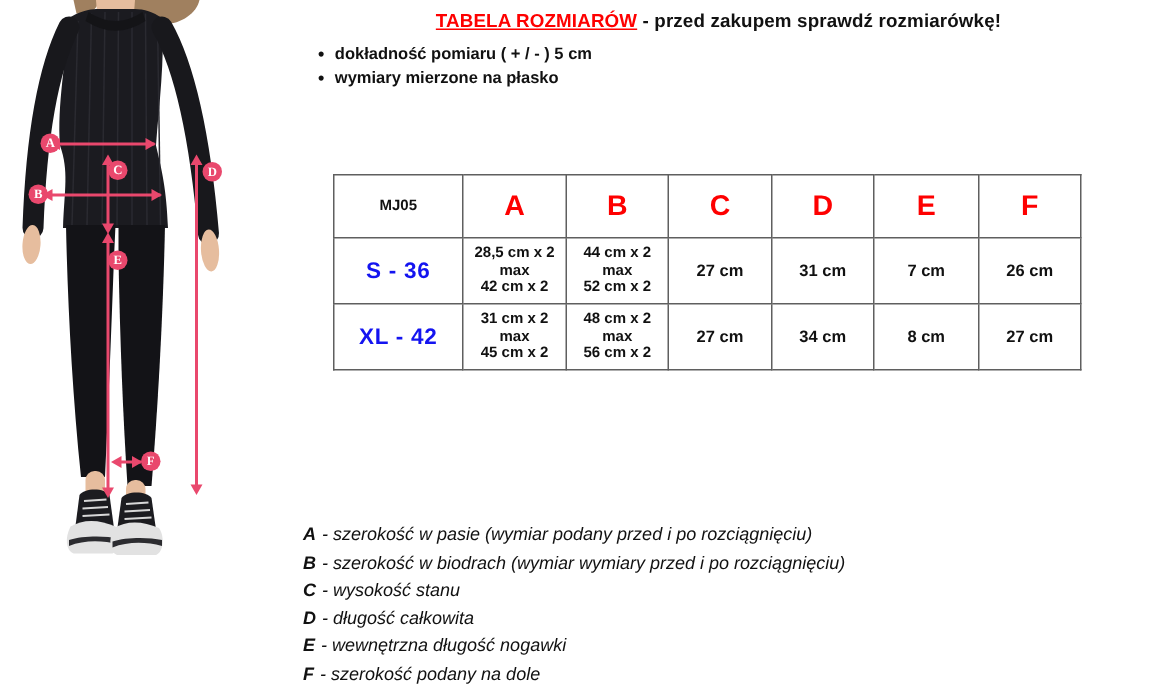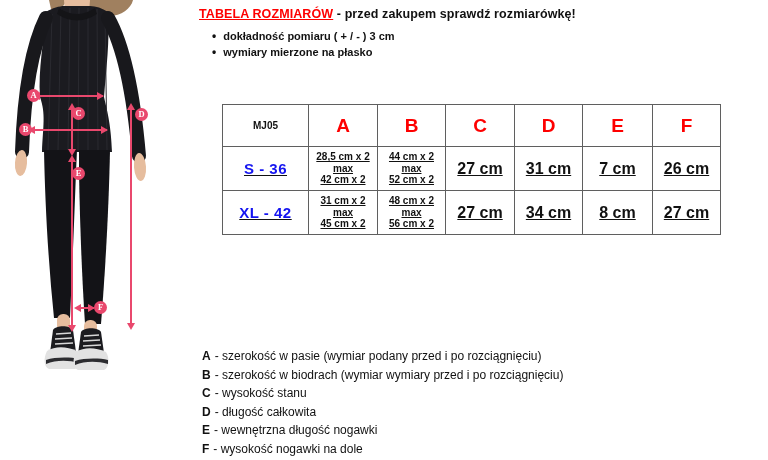--- a/index.html
+++ b/index.html
@@ -7,40 +7,40 @@
     --size-blue:#1414f0;
     --marker-pink:#e9486d;
     --text-black:#111111;
     --table-border:#5f5f5f;
   }
   *{margin:0;padding:0;box-sizing:border-box;}
   html,body{width:768px;height:460px;background:#ffffff;overflow:hidden;}
   body{font-family:"Liberation Sans","DejaVu Sans",sans-serif;color:var(--text-black,#111);position:relative;}
 
   
-  .header{position:absolute;left:199px;top:7px;width:560px;}
+  .header{position:absolute;left:199px;top:7px;width:560px;text-align:center;}
   .title-row{font-size:12.5px;font-weight:bold;letter-spacing:.1px;}
   .title{color:var(--accent-red,#fe0000);text-decoration:underline;}
   .bullets{margin-top:8px;margin-left:13px;}
   .bullet{display:flex;align-items:center;gap:7px;font-size:11px;font-weight:bold;line-height:15.5px;}
   .bullet::before{content:"•";font-size:12px;line-height:15.5px;}
 
   
-  table.size-table{position:absolute;left:222px;top:104px;border-collapse:collapse;table-layout:fixed;}
+  table.size-table{position:absolute;left:222px;top:116px;border-collapse:collapse;table-layout:fixed;}
   .size-table td{border:1px solid var(--table-border,#5f5f5f);text-align:center;vertical-align:middle;padding:0 2px;}
   .size-table tr.head{height:42px;}
-  .size-table tr.row{height:44px;text-decoration:underline;}
+  .size-table tr.row{height:44px;}
   td.code{font-size:10px;font-weight:bold;}
   td.col{font-size:19px;font-weight:bold;color:var(--accent-red,#fe0000);}
   td.size{font-size:15px;font-weight:bold;color:var(--size-blue,#1414f0);letter-spacing:.5px;}
-  td.val{font-size:16px;font-weight:bold;}
+  td.val{font-size:11px;font-weight:bold;}
   td.multi{font-size:10px;line-height:11.5px;font-weight:bold;white-space:pre-line;}
 
   
-  .legend{position:absolute;left:202px;top:347px;font-size:12px;line-height:18.6px;}
+  .legend{position:absolute;left:202px;top:347px;font-size:12px;line-height:18.6px;font-style:italic;}
   .legend-item .key{font-weight:bold;}
   .legend-item .txt{font-weight:normal;margin-left:4px;}
 
   
   .figure{position:absolute;left:0;top:0;width:190px;height:460px;}
   .figure svg{position:absolute;left:0;top:0;}
   .meas{position:absolute;left:0;top:0;width:0;height:0;}
   .line{position:absolute;background:var(--marker-pink,#e9486d);}
   .line.h{height:2px;}
   .line.v{width:2px;}
@@ -159,21 +159,21 @@
     <div class="badge" style="left:94px;top:301px">F</div>
   </div>
 </div>
 
 <div class="header">
   <div class="title-row">
     <span class="title">TABELA ROZMIARÓW</span>
     <span class="subtitle">- przed zakupem sprawdź rozmiarówkę!</span>
   </div>
   <div class="bullets">
-    <div class="bullet">dokładność pomiaru ( + / - ) 3 cm</div>
+    <div class="bullet">dokładność pomiaru ( + / - ) 5 cm</div>
     <div class="bullet">wymiary mierzone na płasko</div>
   </div>
 </div>
 
 <table class="size-table">
   <colgroup>
     <col style="width:86px">
       <col style="width:69px">
       <col style="width:68px">
     <col style="width:69px">
@@ -230,15 +230,15 @@
   <div class="legend-item">
     <span class="key">C</span><span class="txt">- wysokość stanu</span>
   </div>
   <div class="legend-item">
     <span class="key">D</span><span class="txt">- długość całkowita</span>
   </div>
   <div class="legend-item">
     <span class="key">E</span><span class="txt">- wewnętrzna długość nogawki</span>
   </div>
   <div class="legend-item">
-    <span class="key">F</span><span class="txt">- wysokość nogawki na dole</span>
+    <span class="key">F</span><span class="txt">- szerokość podany na dole</span>
   </div>
 </div>
 
 </body></html>

